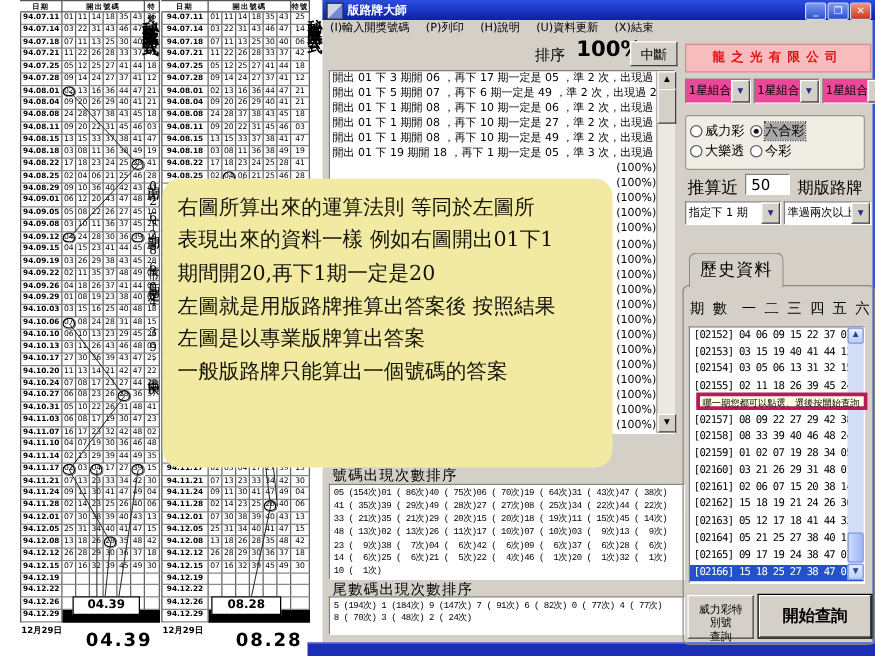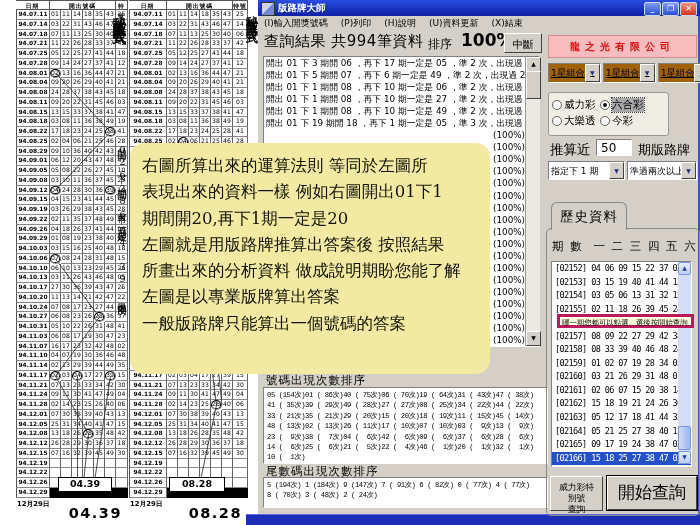--- a/index.html
+++ b/index.html
@@ -77,26 +77,26 @@
          line-height:10.4px;letter-spacing:-0.4px;white-space:pre;}
 
   .strip{position:absolute;left:246px;top:514px;width:454px;height:11px;
          background:#1c2eb8;border-top:1px solid #5a6ae8;z-index:2;}
 
   
   .banner{position:absolute;left:548px;top:35px;width:149px;height:23px;background:#f6bcbe;
           border:1px solid #d98a8e;box-sizing:border-box;color:#e01010;font-weight:bold;
           font-size:10px;line-height:21px;text-align:center;letter-spacing:5px;z-index:2;}
   .comborow{position:absolute;left:548px;top:63px;width:150px;display:flex;gap:2px;z-index:2;}
-  .combo{flex:1;height:20px;background:#a16207;border:1px solid;border-color:#808080 #fff #fff #808080;
-         display:flex;box-sizing:border-box;text-decoration:underline;}
+  .combo{flex:1;height:20px;background:#ec4899;border:1px solid;border-color:#808080 #fff #fff #808080;
+         display:flex;box-sizing:border-box;}
   .cfield{flex:1;font-size:9.3px;line-height:18px;padding-left:2px;white-space:nowrap;overflow:hidden;}
   .carrow{width:13px;background:#d4d0c8;border:1px solid;border-color:#fff #404040 #404040 #fff;
           font-size:6px;line-height:16px;text-align:center;color:#203080;}
-  .gamebox{position:absolute;left:548px;top:92px;width:121px;height:44px;background:#f0eee4;
+  .gamebox{position:absolute;left:548px;top:92px;width:144px;height:44px;background:#f0eee4;
            border:1px solid #9a9890;border-radius:3px;box-sizing:border-box;display:flex;
            flex-wrap:wrap;align-content:flex-start;padding:4px 1px 0 3px;z-index:2;}
   .radio{display:flex;align-items:center;width:48px;height:16px;}
   .rdot{width:8px;height:8px;border-radius:50%;background:#fff;border:1px solid #606060;
         margin-right:2px;position:relative;flex:none;}
   .radio.on .rdot::after{content:"";position:absolute;left:2px;top:2px;width:4px;height:4px;
         border-radius:50%;background:#111;}
   .rlab{font-size:10.5px;white-space:nowrap;}
   .rlab.hl{background:#a8a8a8;outline:1px dotted #444;}
   .recent-label{position:absolute;left:550px;top:141px;font-size:13.5px;z-index:2;}
@@ -126,22 +126,22 @@
   .xpb{position:absolute;width:13px;height:13px;background:linear-gradient(#e6eefc,#bccdf4);
        border:1px solid #7a96df;border-radius:2px;box-sizing:border-box;color:#2040a0;
        font-size:6px;line-height:10px;text-align:center;}
   .xthumb{position:absolute;bottom:14px;width:13px;height:24px;box-sizing:border-box;
        background:linear-gradient(90deg,#cfdcfa,#9cb5f0);border:1px solid #7a96df;border-radius:2px;}
   .tooltip{position:absolute;left:557px;top:314px;width:137px;height:14px;background:#ffffe1;
            border:3px solid #be185d;box-sizing:border-box;font-size:7.4px;line-height:12px;
            padding-left:2px;white-space:nowrap;z-index:6;}
   .btn-special{position:absolute;left:550px;top:476px;width:53px;height:35px;font-size:8.8px;
                line-height:11px;padding-top:5px;box-sizing:border-box;z-index:3;}
-  .btn-start{position:absolute;left:607px;top:476px;width:90px;height:34px;font-size:17px;
-             font-weight:normal;line-height:30px;box-sizing:border-box;outline:1px solid #000;z-index:3;}
+  .btn-start{position:absolute;left:607px;top:476px;width:90px;height:34px;font-size:13px;
+             font-weight:bold;line-height:30px;box-sizing:border-box;outline:1px solid #000;z-index:3;}
 
   
   .note{position:absolute;left:130px;top:143px;width:360px;height:231px;background:#f2e9a2;
         border-radius:14px;z-index:50;padding:10px 0 0 12px;box-sizing:border-box;
         font-family:"DejaVu Serif","Liberation Serif",serif;color:#141407;}
   .nline{font-size:16.5px;line-height:26.3px;white-space:nowrap;font-weight:500;}
 </style>
 </head>
 <body>
 
@@ -1196,21 +1196,20 @@
     <span class="t-app">版路牌大師</span>
     <span class="winbtns">
       <span class="wb">_</span>
       <span class="wb">❐</span>
       <span class="wb close">✕</span>
     </span>
   </div>
 
   <div class="menubar"><span class="menu-item">(I)輸入開獎號碼</span><span class="menu-item">(P)列印</span><span class="menu-item">(H)說明</span><span class="menu-item">(U)資料更新</span><span class="menu-item">(X)結束</span></div>
 
-  <span class="qtitle">查詢結果 共994筆資料</span>
   <span class="qsort">排序</span>
   <span class="qpct">100%</span>
   <button class="btn qstop">中斷</button>
 
   <div class="rlist">
       <div class="rrow">開出 01 下 3 期開 06 ，再下 17 期一定是 05 ，準 2 次，出現過 2 次 (100%)</div>
       <div class="rrow">開出 01 下 5 期開 07 ，再下 6 期一定是 49 ，準 2 次，出現過 2 次 (100%)</div>
       <div class="rrow">開出 01 下 1 期開 08 ，再下 10 期一定是 06 ，準 2 次，出現過 2 次 (100%)</div>
       <div class="rrow">開出 01 下 1 期開 08 ，再下 10 期一定是 27 ，準 2 次，出現過 2 次 (100%)</div>
       <div class="rrow">開出 01 下 1 期開 08 ，再下 10 期一定是 49 ，準 2 次，出現過 2 次 (100%)</div>
@@ -1338,18 +1337,17 @@
   <div class="tooltip">哪一期您都可以點選、選後按開始查詢</div>
 
   <button class="btn btn-special"><span>威力彩特別號</span><br><span>查詢</span></button>
   <button class="btn btn-start">開始查詢</button>
 
   <div class="note" id="note-box">
       <div class="nline">右圖所算出來的運算法則 等同於左圖所</div>
       <div class="nline">表現出來的資料一樣 例如右圖開出01下1</div>
       <div class="nline">期間開20,再下1期一定是20</div>
       <div class="nline">左圖就是用版路牌推算出答案後 按照結果</div>
-      <div class="nline">所畫出來的分析資料 做成說明期盼您能了解</div>
       <div class="nline">左圖是以專業版牌算出答案</div>
       <div class="nline">一般版路牌只能算出一個號碼的答案</div>
     </div>
 
 </div>
 
 </body></html>

